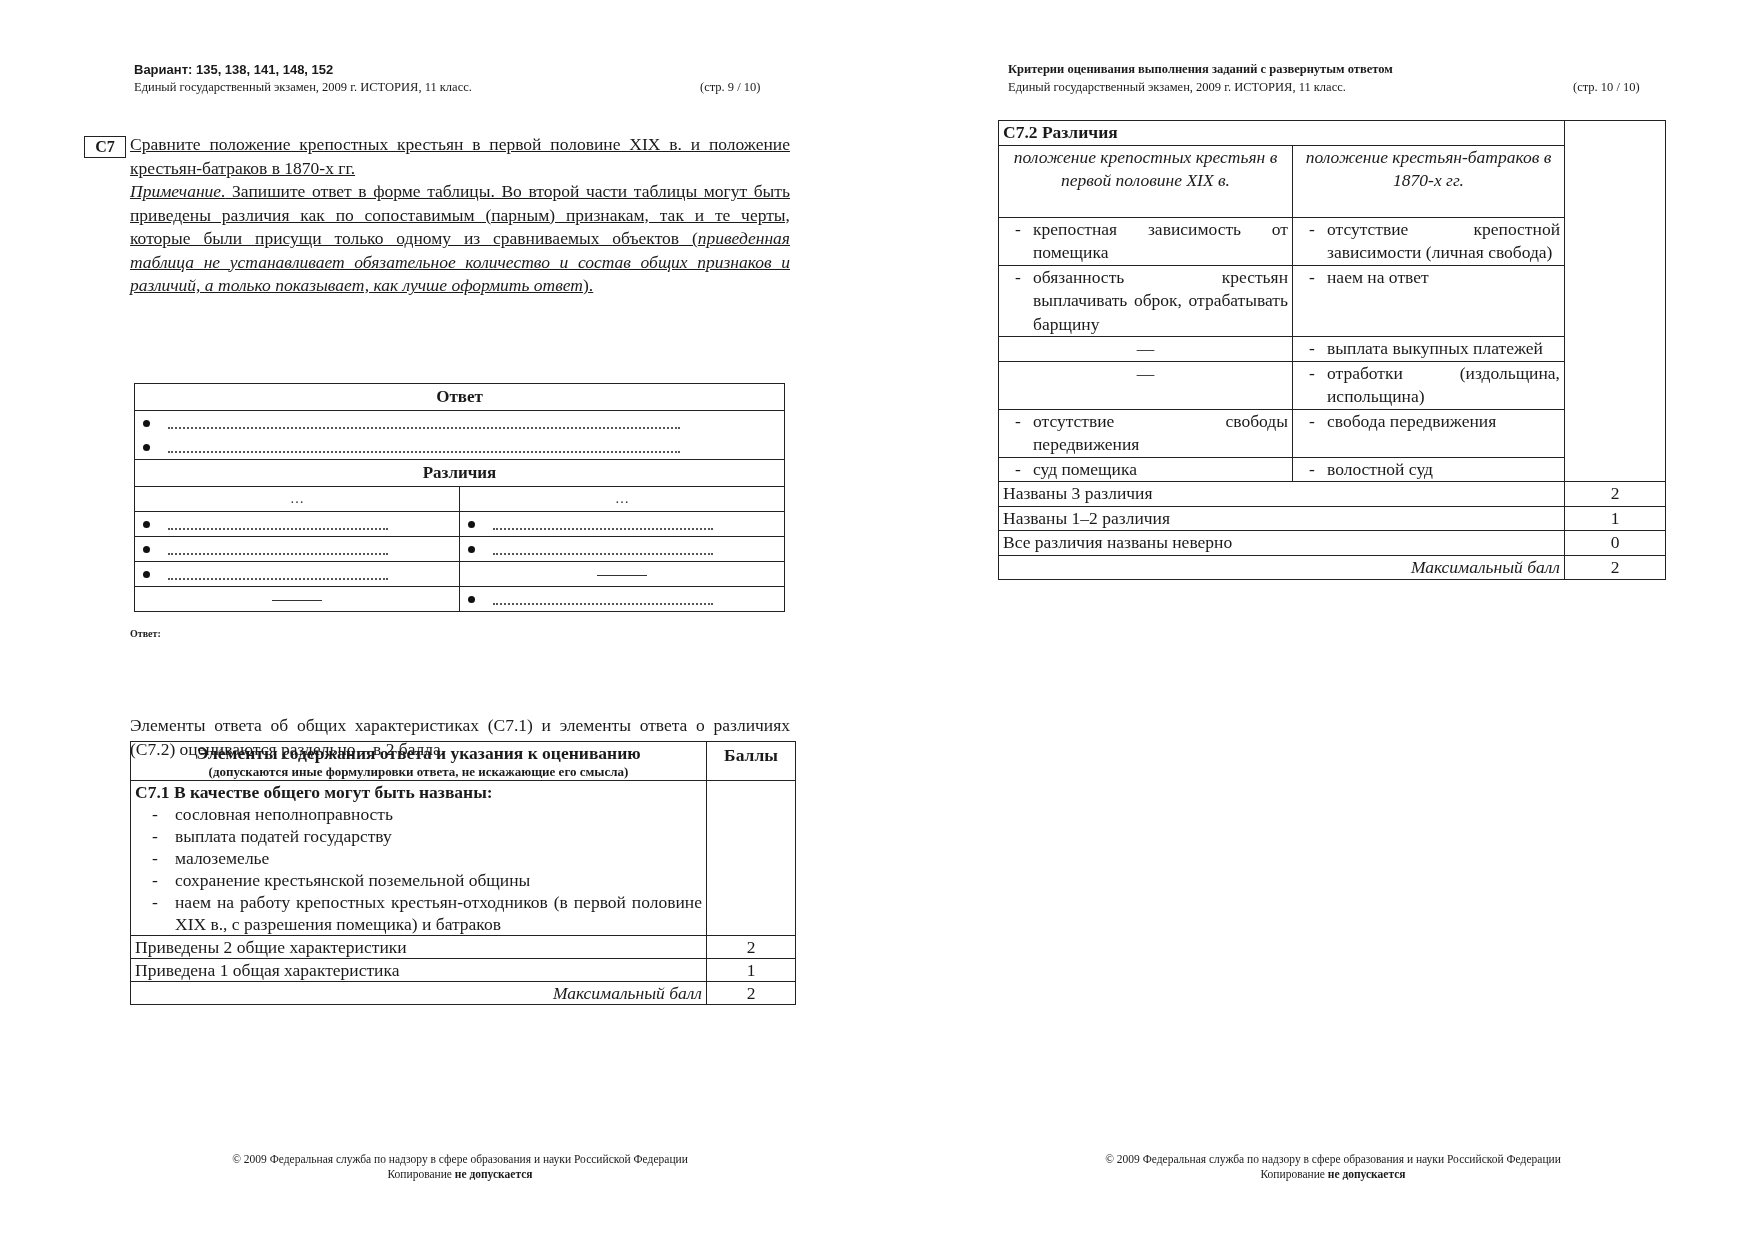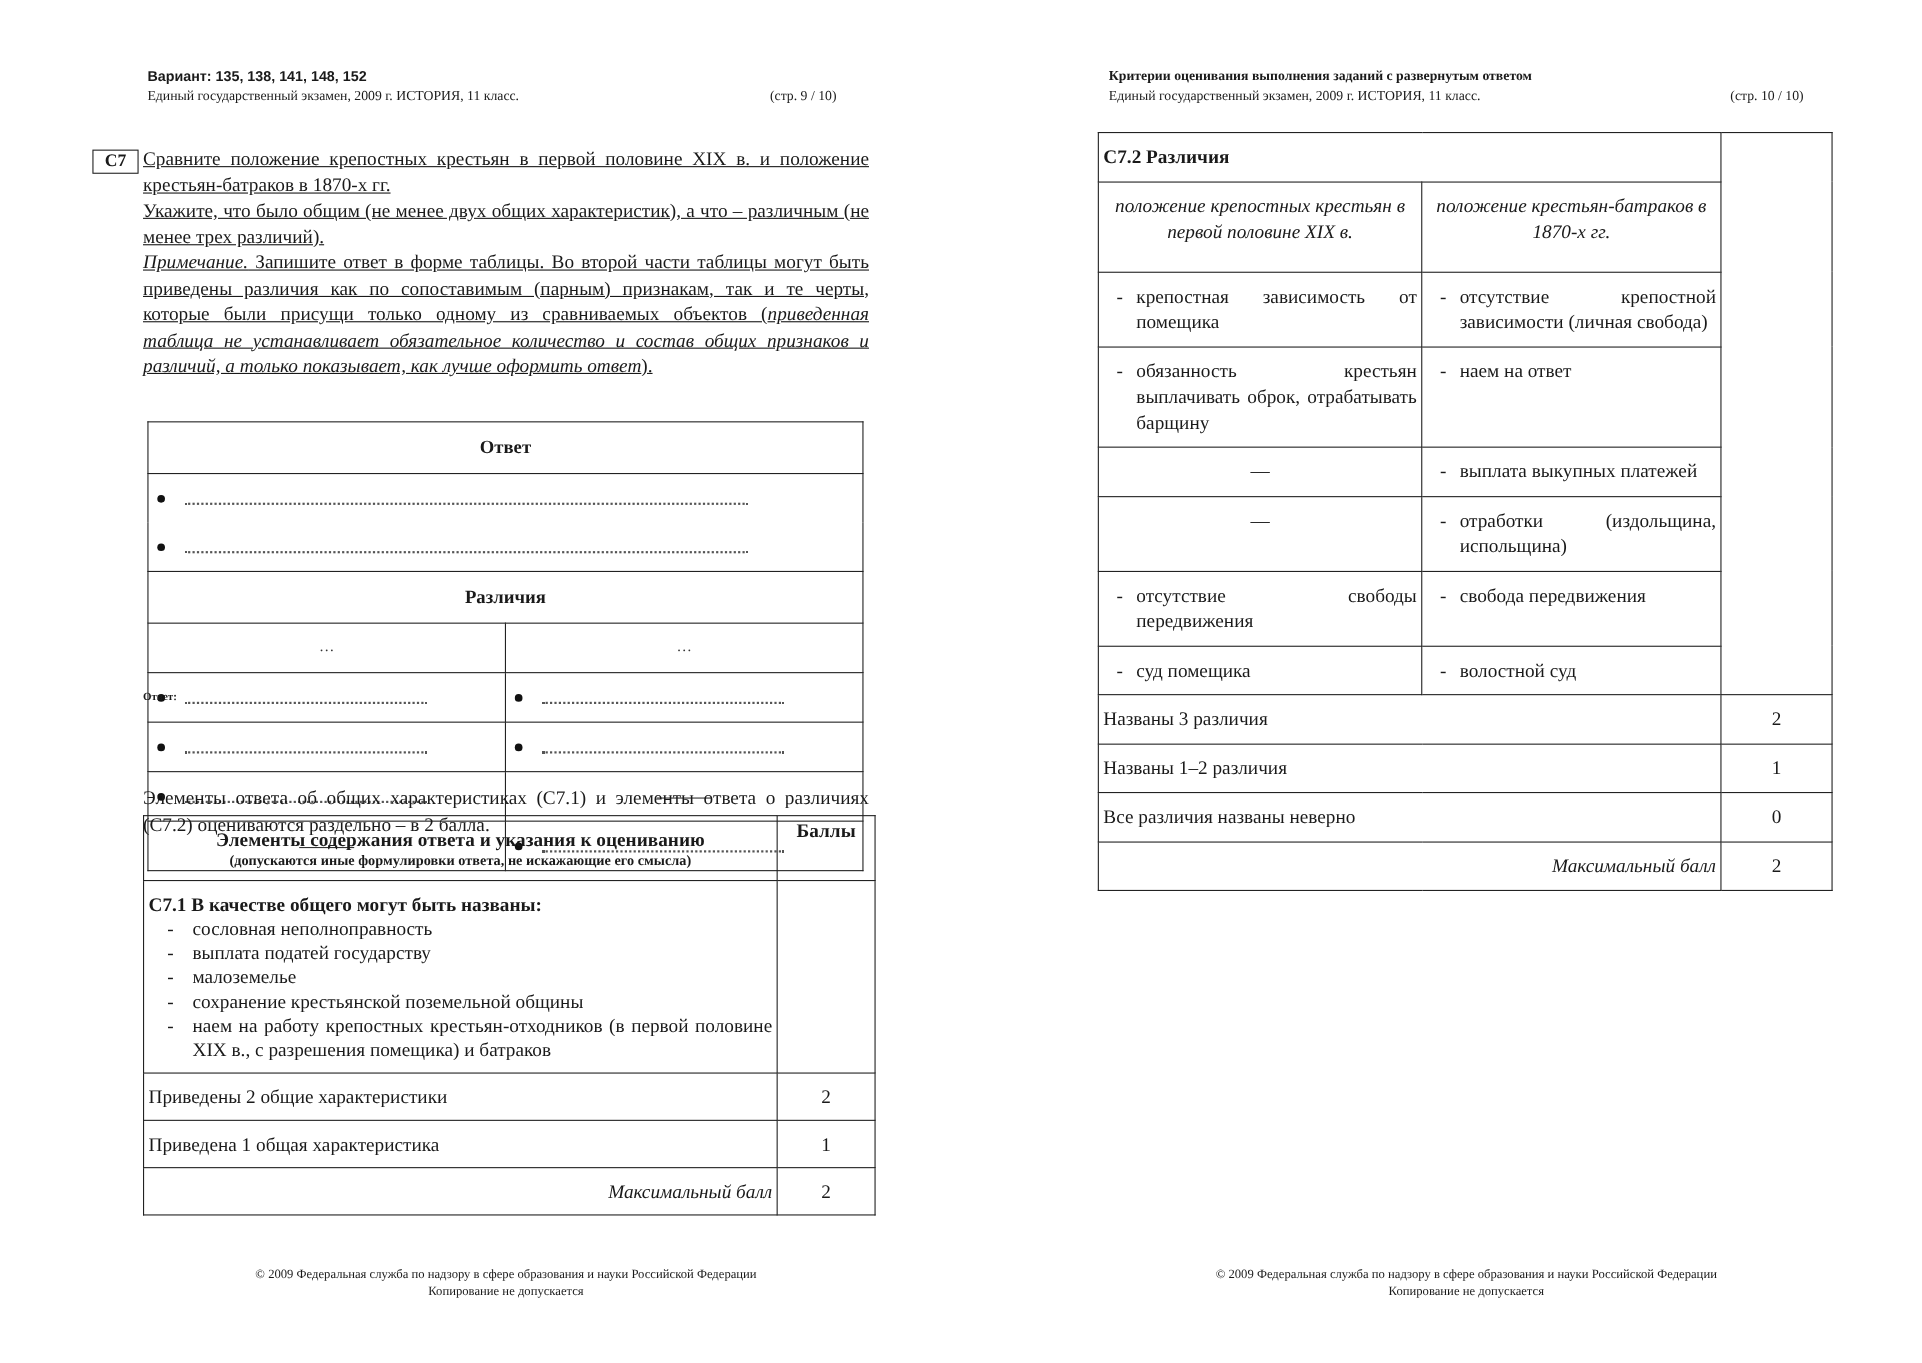--- a/index.html
+++ b/index.html
@@ -16,21 +16,21 @@
   .page-num { position: absolute; font-size: 12.5px; }
 
   .task-box { position: absolute; left: 84px; top: 136px; width: 40px; height: 20px;
               border: 1px solid #222; font-weight: bold; font-size: 16px; text-align: center; line-height: 20px; }
   .task-text { position: absolute; left: 130px; top: 133px; width: 660px; font-size: 17.5px; line-height: 23.5px;
                text-align: justify; text-decoration: underline; }
   .task-text p { margin: 0; }
   .task-text i { font-style: italic; }
 
   table { border-collapse: collapse; }
-  td, th { border: 1.5px solid #222; padding: 10px 4px; font-weight: normal; }
+  td, th { border: 1.5px solid #222; padding: 0 4px; font-weight: normal; }
 
   #form-table { position: absolute; left: 134px; top: 383px; width: 651px; font-size: 17px; }
   #form-table td { height: 24px; }
   #form-table .head { text-align: center; font-weight: bold; height: 26px; }
   .dotrow { display: flex; align-items: center; height: 23px; }
   .bullet { width: 7px; height: 7px; border-radius: 50%; background: #111; margin: 0 18px 0 4px; flex: none; }
   .dots { flex: 1; border-bottom: 2px dotted #555; height: 10px; }
   .dots.short { flex: none; width: 220px; }
   .centered { text-align: center; }
   .dash-line { display: inline-block; width: 50px; border-top: 1.5px solid #333; vertical-align: middle; }
@@ -45,42 +45,41 @@
   .th-sub { text-align: center; font-weight: bold; font-size: 13px; line-height: 16px; }
   .pts { width: 80px; text-align: center; vertical-align: top; }
   .pts-head { font-weight: bold; text-align: center; vertical-align: top; padding-top: 2px; }
   .section-title { font-weight: bold; }
   .list-item { display: flex; }
   .list-item .dash { width: 40px; text-align: center; flex: none; }
   .list-item .txt { flex: 1; text-align: justify; }
   .maxrow { text-align: right; font-style: italic; }
 
   .footer { position: absolute; top: 1152px; width: 600px; text-align: center; font-size: 11.5px; line-height: 15px; }
-  .footer b { font-weight: normal; }
+  .footer b { font-weight: bold; }
 
   #score-table-2 { position: absolute; left: 998px; top: 120px; width: 668px; font-size: 17.5px; }
   #score-table-2 td { line-height: 23.5px; vertical-align: top; }
   .col-head { font-style: italic; text-align: center; }
   .cell-flex { display: flex; }
   .cell-flex .dash { width: 30px; flex: none; text-align: center; }
   .cell-flex .txt { flex: 1; text-align: justify; text-align-last: left; }
   .emdash { text-align: center; }
 </style>
 </head>
 <body>
 
 <div class="page" id="page-left">
   <div class="variant" style="left:134px; top:62px;">Вариант: 135, 138, 141, 148, 152</div>
   <div class="header-line" style="left:134px; top:80px;">Единый государственный экзамен, 2009 г.    ИСТОРИЯ,  11  класс.</div>
   <div class="page-num" style="left:700px; top:80px;">(стр. 9 / 10)</div>
 
   <div class="task-box">C7</div>
   <div class="task-text">
     <p>Сравните положение крепостных крестьян в первой половине XIX в. и положение крестьян-батраков в 1870-х гг.</p>
-    <p>Укажите, что было общим (не менее двух общих характеристик), а что – различным (не менее трех различий).</p>
     <p><i>Примечание.</i><span> Запишите ответ в форме таблицы. Во второй части таблицы могут быть приведены различия как по сопоставимым (парным) признакам, так и те черты, которые были присущи только одному из сравниваемых объектов (</span><i>приведенная таблица не устанавливает обязательное количество и состав общих признаков и различий, а только показывает, как лучше оформить ответ</i><span>).</span></p>
   </div>
 
   <table id="form-table">
     <tbody>
         <tr>
           <td colspan="2" class="head">Ответ</td>
         </tr>
     <tr>
           <td colspan="2" style="border-bottom:none;">

